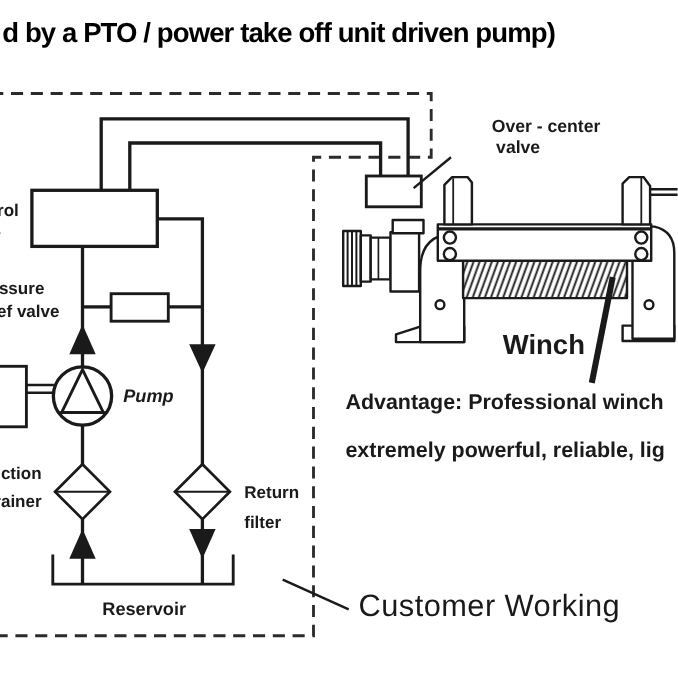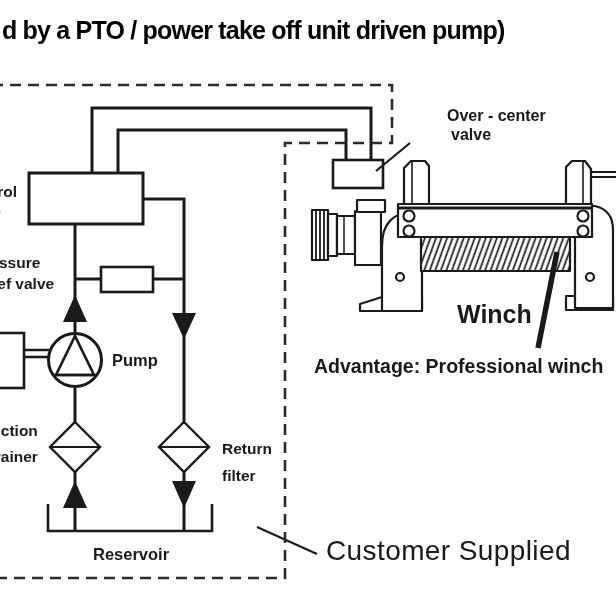--- a/index.html
+++ b/index.html
@@ -12,21 +12,21 @@
   .abs{position:absolute;white-space:nowrap;}
   #title{
     left:2px;top:16px;
     font-size:25px;font-weight:bold;letter-spacing:-0.8px;
     color:#000000;
   }
   .lbl{font-size:15.5px;font-weight:bold;color:#1a1a1a;}
   .lbl div{white-space:nowrap;}
   #control-valve-label{left:-38px;top:182px;line-height:20px;}
   #pressure-relief-label{left:-26px;top:252px;line-height:21px;}
-  #pump-label{left:112px;top:351px;font-size:16.5px;}
+  #pump-label{left:112px;top:351px;font-size:16.5px;font-style:italic;}
   #suction-strainer-label{left:-19px;top:418px;line-height:26px;}
   #return-filter-label{left:222px;top:435px;line-height:27px;}
   #reservoir-label{left:93px;top:545px;font-size:16.5px;}
   #over-center-label{left:427px;top:106px;font-size:16px;line-height:19px;margin-left:20px;}
   #over-center-label .l2{padding-left:4px;}
   #winch-label{left:457px;top:300px;font-size:25px;font-weight:bold;}
   #customer-supplied-label{left:326px;top:535px;font-size:28px;font-weight:normal;letter-spacing:0.4px;}
   #advantage-text{
     left:314px;top:345px;
     font-size:19.5px;font-weight:bold;line-height:42.8px;
@@ -156,17 +156,18 @@
 
 <div id="reservoir-label" class="abs lbl">Reservoir</div>
 
 <div id="over-center-label" class="abs lbl">
   <div>Over - center</div>
   <div class="l2">valve</div>
 </div>
 
 <div id="winch-label" class="abs lbl">Winch</div>
 
-<div id="customer-supplied-label" class="abs">Customer Supplied</div>
+<div id="customer-supplied-label" class="abs">Customer Working</div>
 
 <div id="advantage-text" class="abs">
   <div>Advantage: Professional winch</div>
+  <div>extremely powerful, reliable, lig</div>
 </div>
 
 </body></html>

